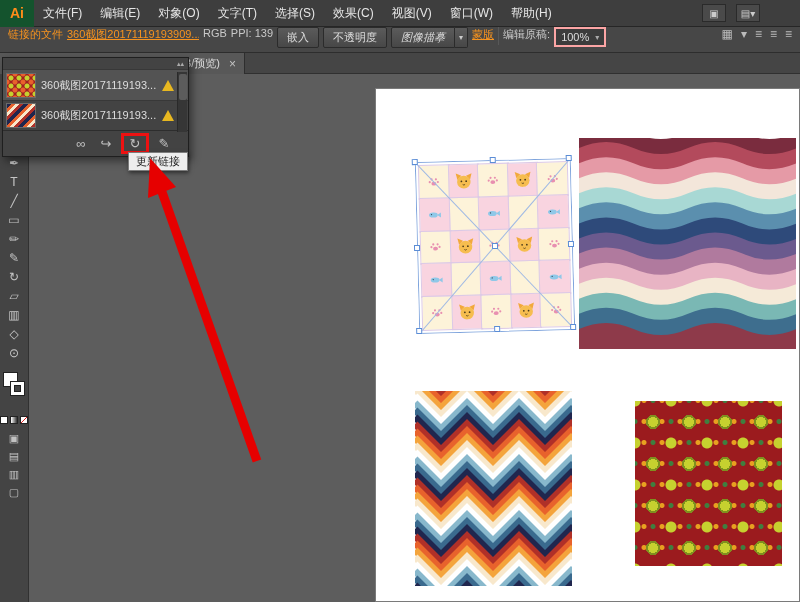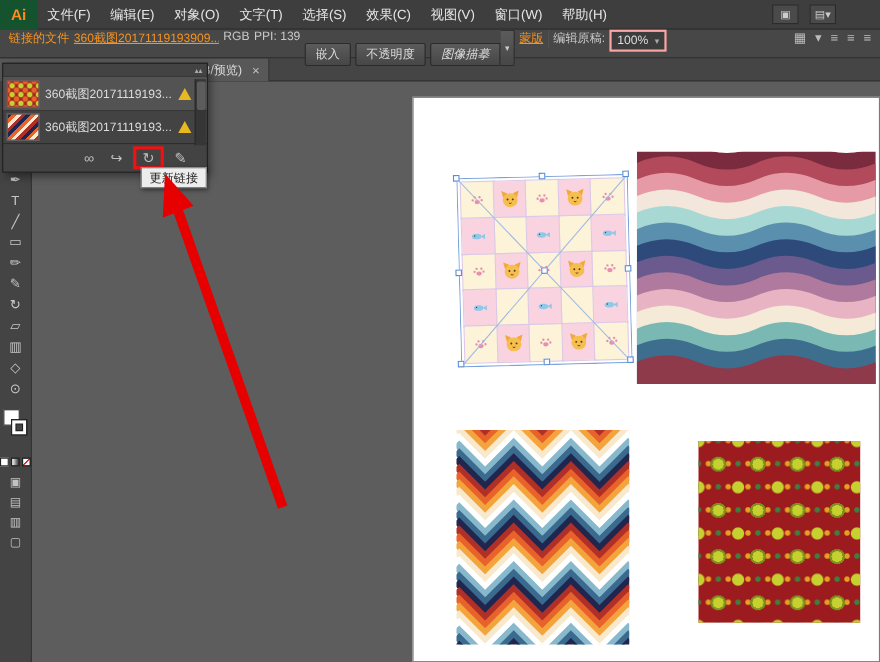--- a/index.html
+++ b/index.html
@@ -16,21 +16,21 @@
   .mb-icon { width:24px; height:18px; background:#4a4a4a; border:1px solid #2a2a2a; color:#ccc;
              font-size:10px; display:flex; align-items:center; justify-content:center; }
 
   
   .control-bar { position:absolute; left:0; top:27px; right:0; height:26px; background:#474747;
                  border-bottom:1px solid #2d2d2d; display:flex; align-items:flex-start; gap:4px;
                  font-size:11px; color:#c9c9c9; padding-left:8px; z-index:10; }
   .orange-link { color:#f7931e; }
   .orange-underline { color:#f7931e; text-decoration:underline; max-width:132px; white-space:nowrap; overflow:hidden; }
   .btn { background:linear-gradient(#5b5b5b,#474747); border:1px solid #2b2b2b; border-radius:2px;
-         color:#dcdcdc; padding:2px 9px; font-size:11px;margin-top:12px; }
+         color:#dcdcdc; padding:2px 9px; font-size:11px; }
   .btn-split { display:flex; }
   .btn-split .btn { border-radius:2px 0 0 2px;font-style:italic; }
   .btn-split .drop { background:linear-gradient(#5b5b5b,#474747); border:1px solid #2b2b2b; border-left:none;
                      border-radius:0 2px 2px 0; color:#ccc; font-size:8px; padding:2px 4px; display:flex; align-items:center;}
   .sep { width:1px; height:18px; background:#2e2e2e; border-right:1px solid #585858; }
   .opacity-box { background:#3c3c3c; border:2px solid #fca5a5; color:#ddd; padding:2px 5px;
                  display:flex; gap:6px; align-items:center; font-size:11px; }
   .opacity-box .caret { font-size:8px; color:#aaa; }
   .cb-right { margin-left:auto; display:flex; gap:8px; padding-right:8px; align-items:center; }
   .cb-icon { color:#bbb; font-size:12px; }

